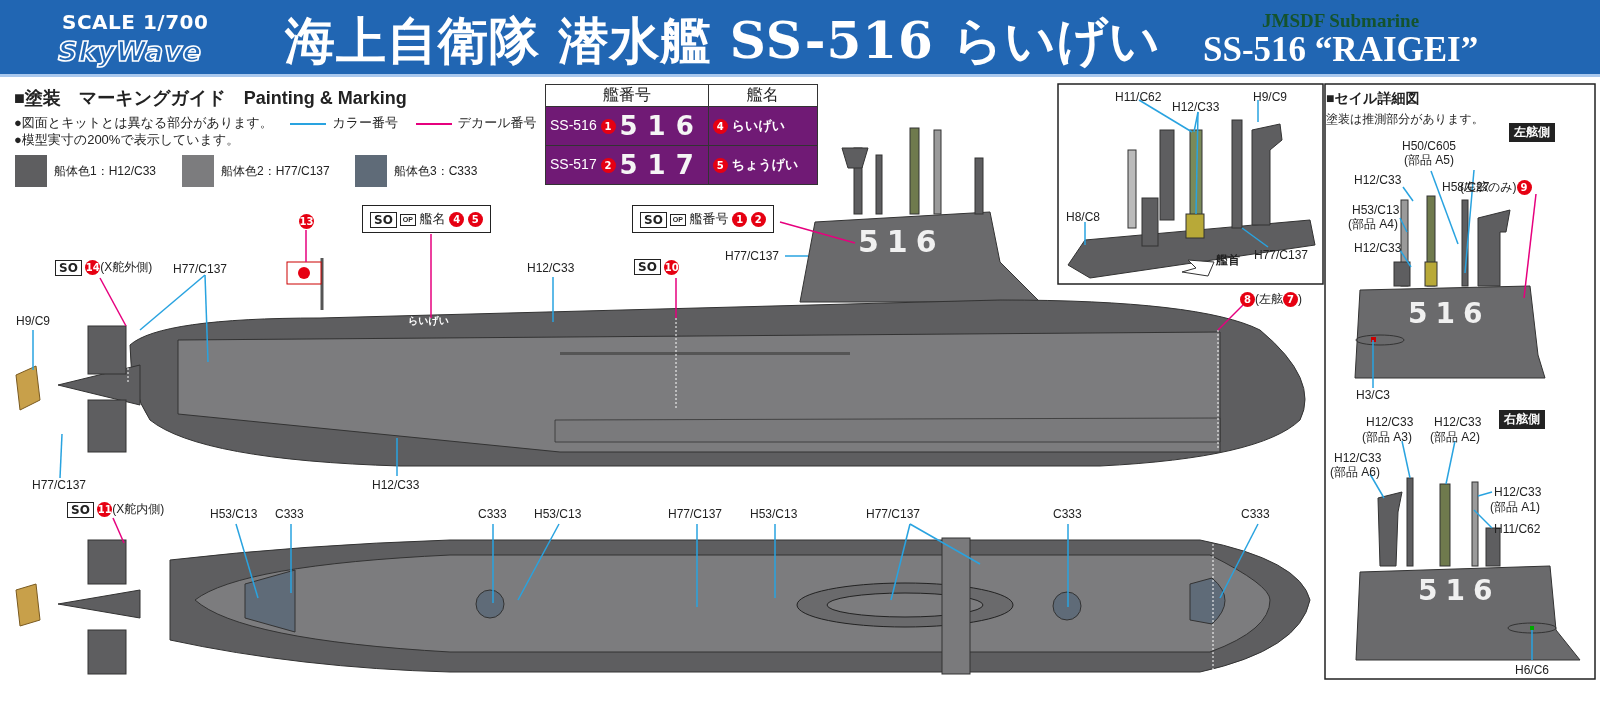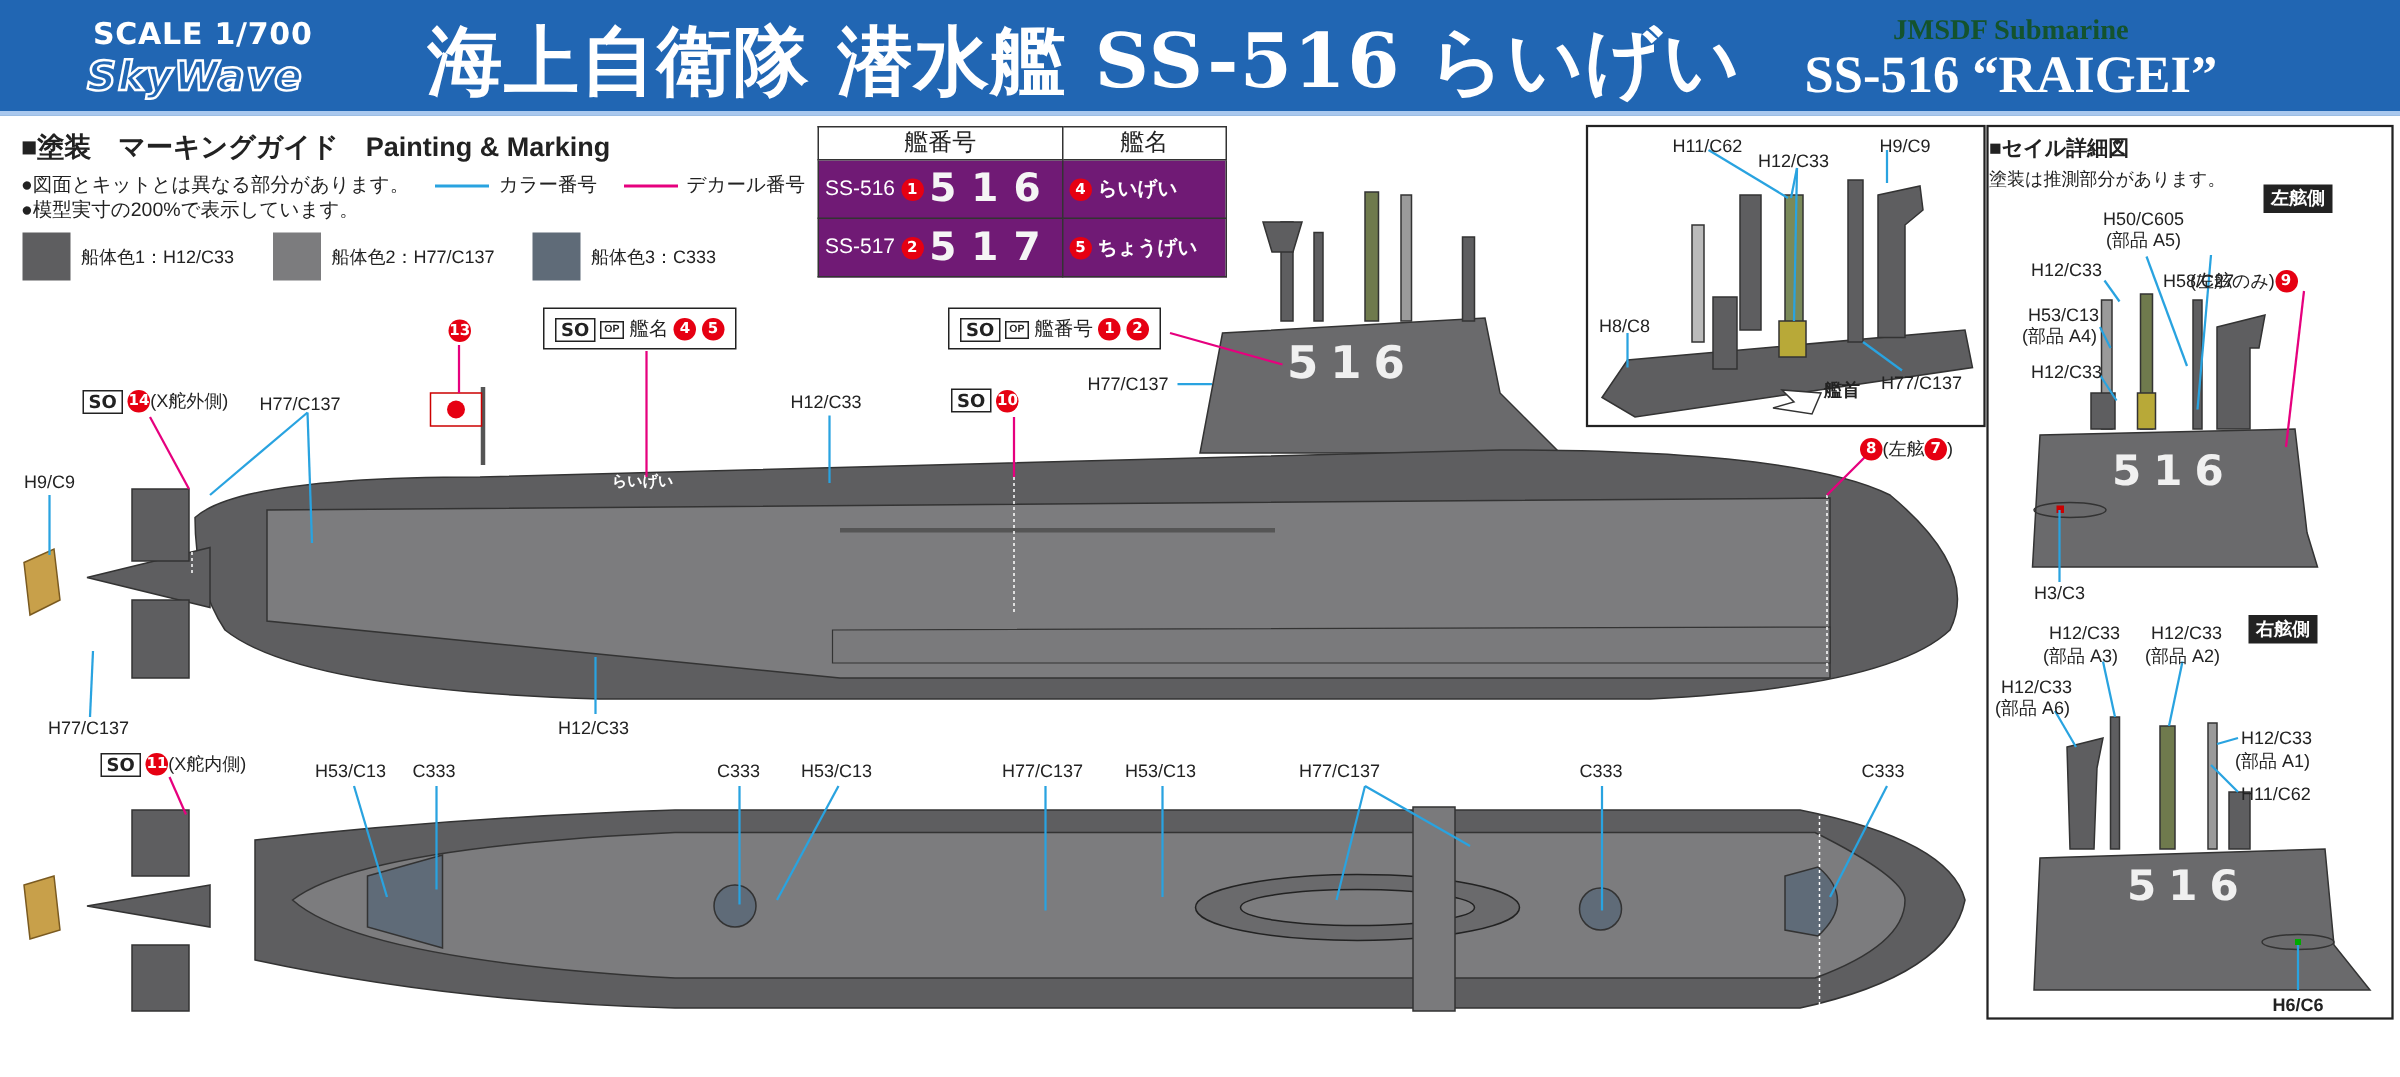--- a/index.html
+++ b/index.html
@@ -296,13 +296,13 @@
 <div class="abs side-tag" style="left:1499px;top:410px;">右舷側</div>
 <div class="abs lbl" style="left:1366px;top:415px;">H12/C33</div>
 <div class="abs lbl" style="left:1362px;top:429px;">(部品 A3)</div>
 <div class="abs lbl" style="left:1434px;top:415px;">H12/C33</div>
 <div class="abs lbl" style="left:1430px;top:429px;">(部品 A2)</div>
 <div class="abs lbl" style="left:1334px;top:451px;">H12/C33</div>
 <div class="abs lbl" style="left:1330px;top:464px;">(部品 A6)</div>
 <div class="abs lbl" style="left:1494px;top:485px;">H12/C33</div>
 <div class="abs lbl" style="left:1490px;top:499px;">(部品 A1)</div>
 <div class="abs lbl" style="left:1494px;top:522px;">H11/C62</div>
-<div class="abs lbl" style="left:1515px;top:663px;font-weight:bold;">H6/C6</div>
+<div class="abs lbl" style="left:1515px;top:663px;">H6/C6</div>
 
 </body></html>

